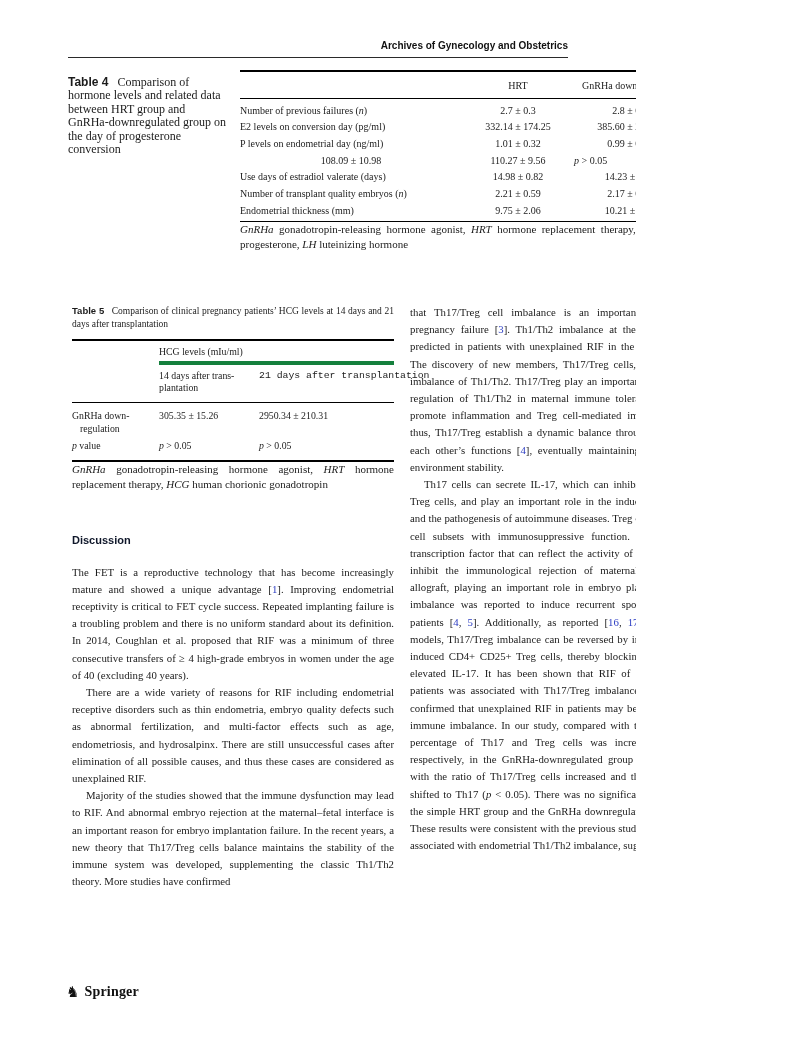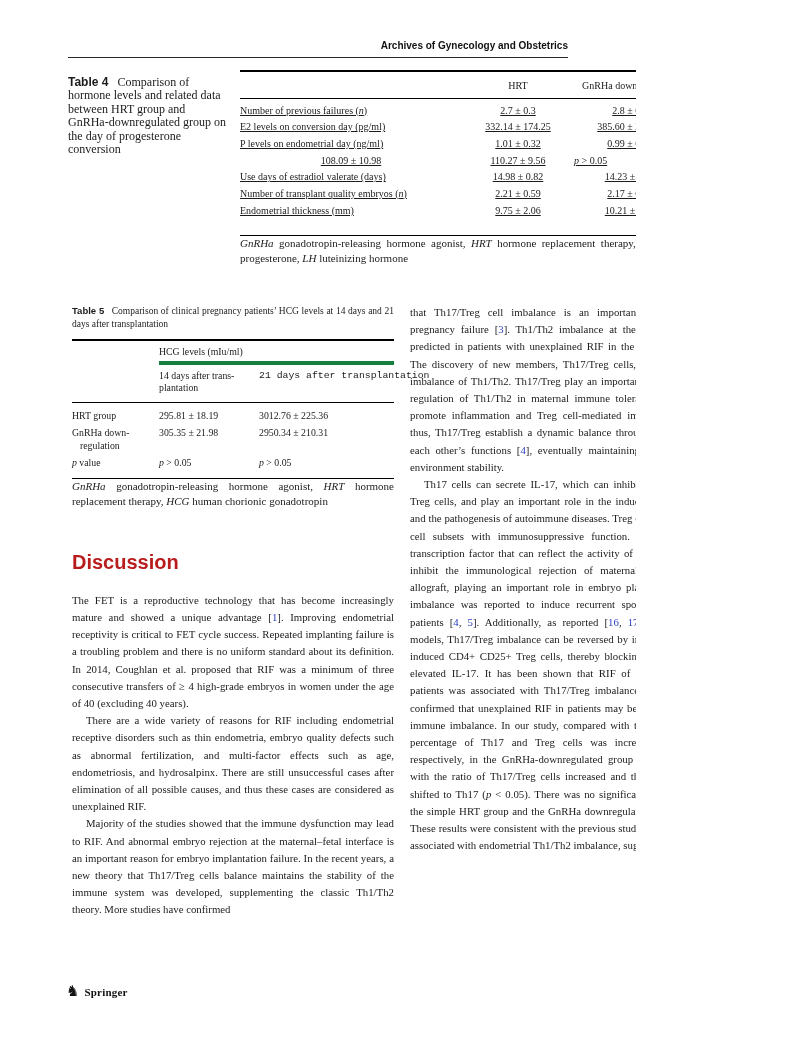--- a/index.html
+++ b/index.html
@@ -20,21 +20,21 @@
   .t-label{font-family:"Liberation Sans","DejaVu Sans",sans-serif;font-weight:700;}
   .t-caption{font-size:12px;line-height:13.4px;color:#1b1b1b;}
   .t-footnote{font-size:11px;line-height:14.8px;text-align:justify;}
 
   
   .table4-block{position:absolute;left:68px;top:70px;width:664px;display:flex;}
   .table4-block .t-caption{width:160px;flex:0 0 160px;padding-top:6px;}
   .t4{width:492px;margin-left:12px;flex:0 0 492px;font-size:10px;}
   .t4-head,.t4-row{display:grid;grid-template-columns:222px 112px 112px 46px;}
   .t4-head{align-items:center;padding:8px 0 7px;}
-  .t4-body{padding:4px 0 15px;text-decoration:underline;}
+  .t4-body{padding:4px 0 1px;}
   .t4-row{line-height:16.7px;}
   .c{overflow:visible;}
   .c.mid{text-align:center;white-space:nowrap;}
   .c.pcol{text-align:left;white-space:nowrap;}
 
   
   .col{position:absolute;top:304px;width:322px;}
   .col.left{left:72px;}
   .col.right{left:410px;}
 
@@ -44,30 +44,30 @@
   .t5-group .span23{grid-column:2/4;border-bottom:4px solid #15803d;padding:5px 0 4px;}
   .t5-headrow .c{padding:5px 0 7px;line-height:12.6px;}
   .t5-headrow .c.h2{white-space:nowrap;font-family:Liberation Mono, monospace;}
   .t5-body{padding:4px 0 6px;}
   .t5-row .c{padding:2px 4px 2px 0;line-height:13.2px;}
   .t5 .c.hang{padding-left:8px;text-indent:-8px;}
   .t5-caption{font-size:9.5px;line-height:13px;text-align:justify;}
 
   
   .section-heading{margin:42px 0 0;font-family:"Liberation Sans","DejaVu Sans",sans-serif;
-    font-size:20px;font-weight:700;color:#b91c1c;}
+    font-size:11px;font-weight:700;color:#0f172a;}
   .body-par{margin:0;font-size:10.8px;line-height:17.2px;text-align:justify;hyphens:auto;}
   .body-par.first{margin-top:18px;}
   .body-par.indent{text-indent:14px;}
   .cite{color:var(--cite,#2b3cc2);}
 
   
   .footer{position:absolute;left:66px;top:984px;display:flex;align-items:center;gap:5px;}
   .horse-icon{font-size:15px;line-height:15px;color:#111;}
-  .publisher{font-size:11px;font-weight:600;letter-spacing:0.2px;color:#111;
+  .publisher{font-size:14px;font-weight:600;letter-spacing:0.2px;color:#111;
     font-family:"Liberation Serif","DejaVu Serif",serif;}
 </style>
 </head>
 <body>
 
 <div class="page">
 
   <div class="running-head">
     <span>Archives of Gynecology and Obstetrics</span>
   </div>
@@ -148,27 +148,22 @@
           <div class="span23">HCG levels (mIu/ml)</div>
         </div>
         <div class="t5-headrow">
           <div class="c"></div>
           <div class="c h1">14 days after trans-plantation</div>
           <div class="c h2">21 days after transplantation</div>
         </div>
         <div class="rule thin"></div>
         <div class="t5-body">
             <div class="t5-row">
-              <div class="c hang">HRT group</div>
-              <div class="c v">295.81 ± 18.19</div>
-              <div class="c v">3012.76 ± 225.36</div>
-            </div>
-            <div class="t5-row">
               <div class="c hang">GnRHa down-regulation</div>
-              <div class="c v">305.35 ± 21.98</div>
+              <div class="c v">305.35 ± 15.26</div>
               <div class="c v">2950.34 ± 210.31</div>
             </div>
             <div class="t5-row">
               <div class="c hang"><i>p</i> value</div>
               <div class="c v"><i>p</i> &gt; 0.05</div>
               <div class="c v"><i>p</i> &gt; 0.05</div>
             </div>
           </div>
         <div class="rule thick"></div>
       </div>

